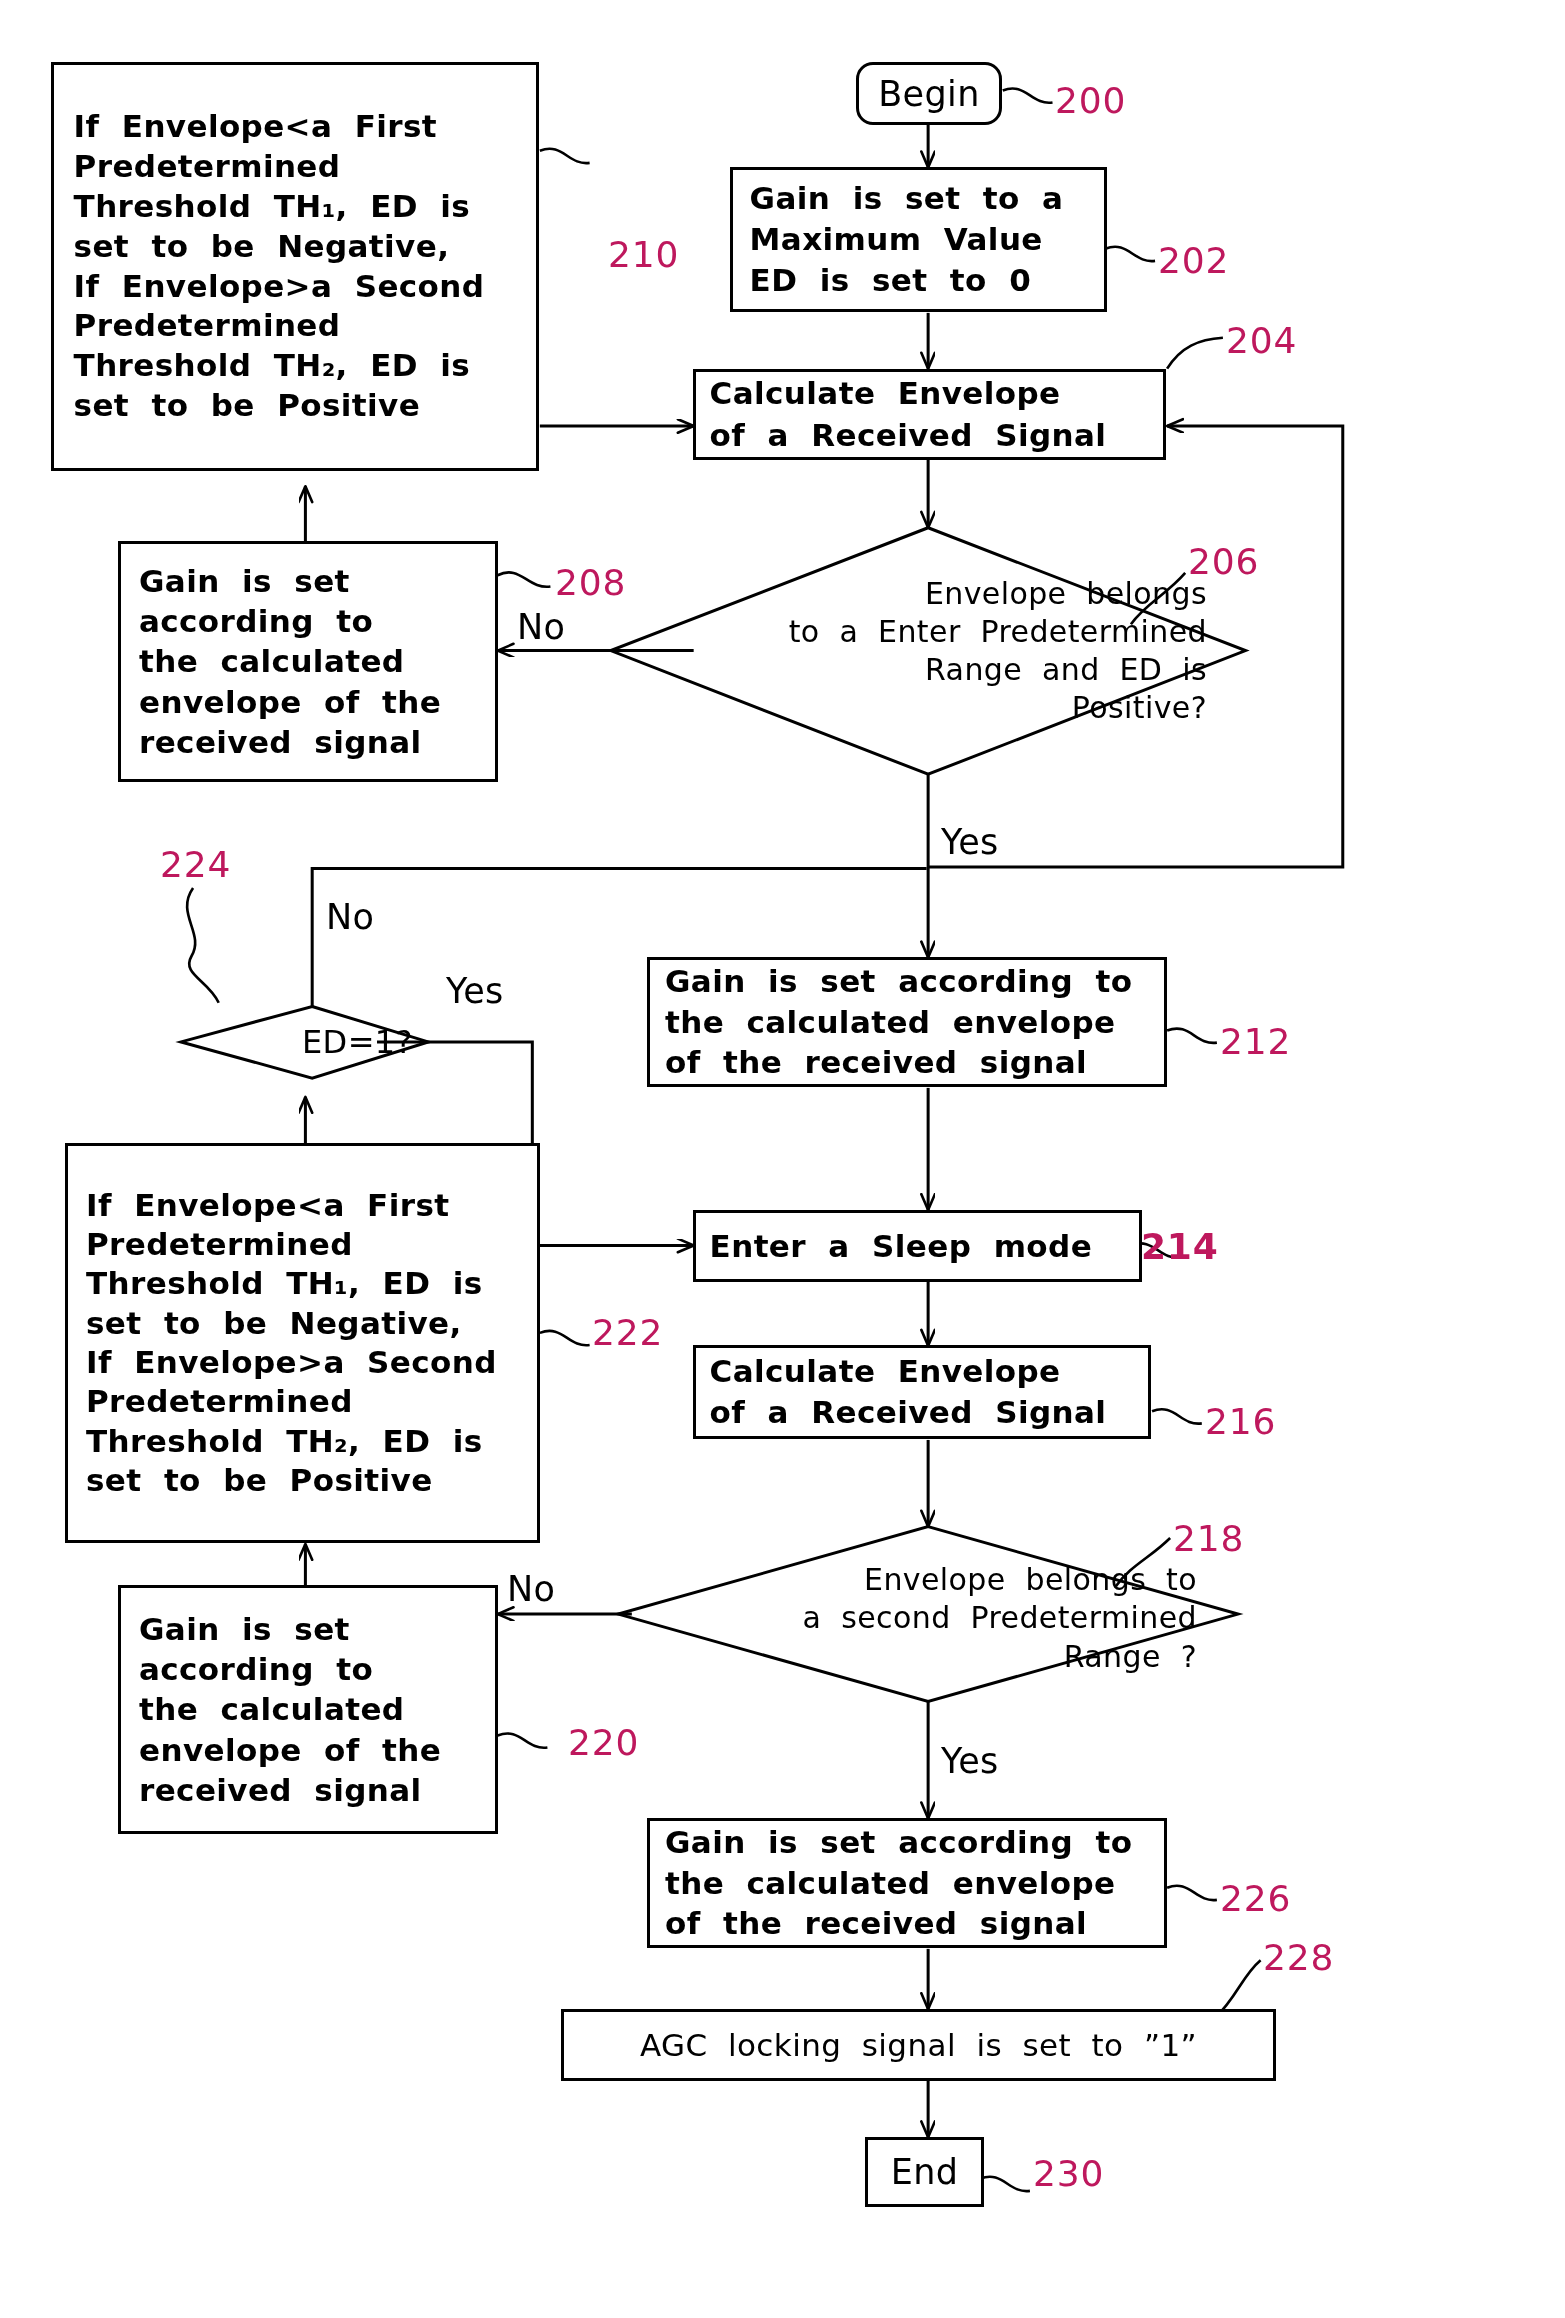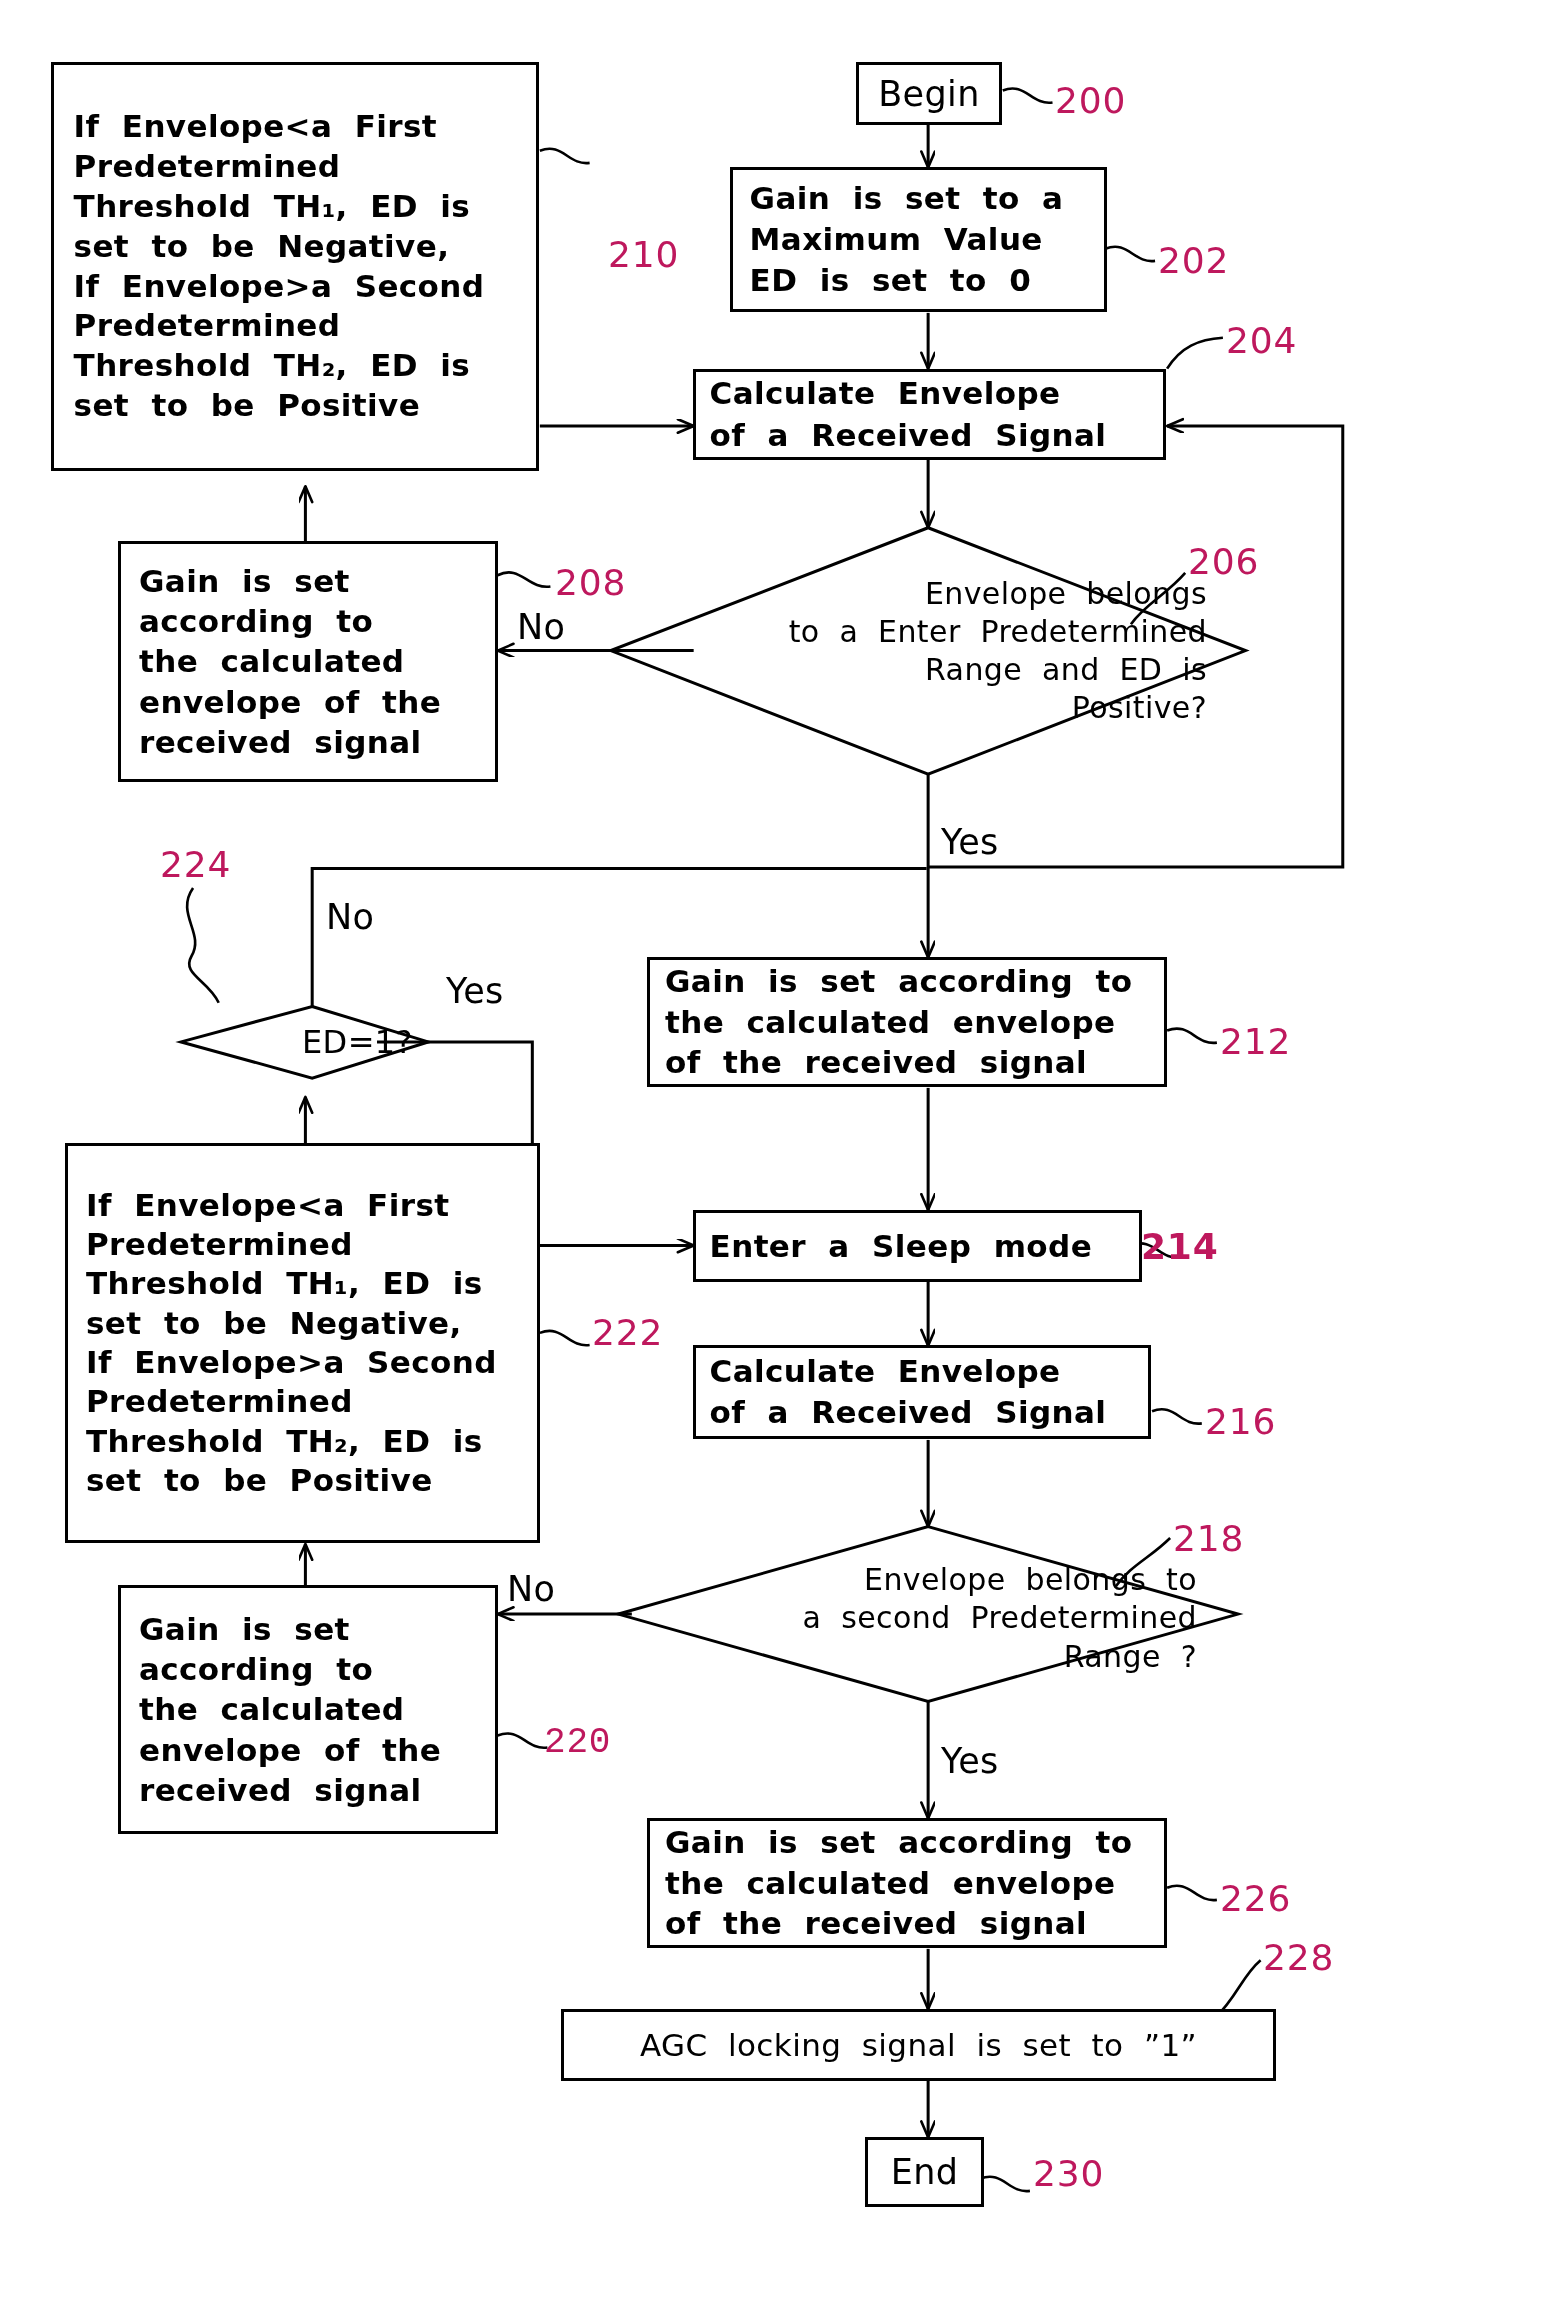--- a/index.html
+++ b/index.html
@@ -154,21 +154,21 @@
     <span class="line">Predetermined</span>
     <span class="line">Threshold  TH₁,  ED  is</span>
     <span class="line">set  to  be  Negative,</span>
     <span class="line">If  Envelope&gt;a  Second</span>
     <span class="line">Predetermined</span>
     <span class="line">Threshold  TH₂,  ED  is</span>
     <span class="line">set  to  be  Positive</span>
   </div>
   <div class="ref" style="left:608px; top:234px; font-size:36px;">210</div>
 
-  <div class="node center-align" style="left:856px; top:62px; width:146px; height:63px; font-size:35px;">
+  <div class="node center-align" style="left:856px; top:62px; width:146px; height:63px; font-size:35px;border-radius:17px;">
     <span class="line">Begin</span>
   </div>
   <div class="ref" style="left:1055px; top:80px; font-size:36px;">200</div>
 
   <div class="node left-align" style="left:730px; top:167px; width:377px; height:145px; padding-left:16.6px; font-size:31px; line-height:1.33;">
     <span class="line">Gain  is  set  to  a</span>
     <span class="line">Maximum  Value</span>
     <span class="line">ED  is  set  to  0</span>
   </div>
   <div class="ref" style="left:1158px; top:240px; font-size:36px;">202</div>
@@ -248,21 +248,21 @@
   <div class="edge-label" style="left:507px; top:1569px; font-size:35px;">No</div>
   <div class="edge-label" style="left:941px; top:1741px; font-size:35px;">Yes</div>
 
   <div class="node left-align" style="left:118px; top:1585px; width:380px; height:249px; padding-left:18px; font-size:31px; line-height:1.3;">
     <span class="line">Gain  is  set</span>
     <span class="line">according  to</span>
     <span class="line">the  calculated</span>
     <span class="line">envelope  of  the</span>
     <span class="line">received  signal</span>
   </div>
-  <div class="ref" style="left:544px; top:1722px; font-size:36px;font-family:Liberation Mono, monospace;">220</div>
+  <div class="ref" style="left:568px; top:1722px; font-size:36px;">220</div>
 
   <div class="node left-align" style="left:647px; top:1818px; width:520px; height:130px; padding-left:15px; font-size:31px; line-height:1.32;">
     <span class="line">Gain  is  set  according  to</span>
     <span class="line">the  calculated  envelope</span>
     <span class="line">of  the  received  signal</span>
   </div>
   <div class="ref" style="left:1220px; top:1878px; font-size:36px;">226</div>
 
   <div class="node center-align" style="left:561px; top:2009px; width:715px; height:72px; font-size:31px;">
     <span class="line">AGC  locking  signal  is  set  to  ”1”</span>

